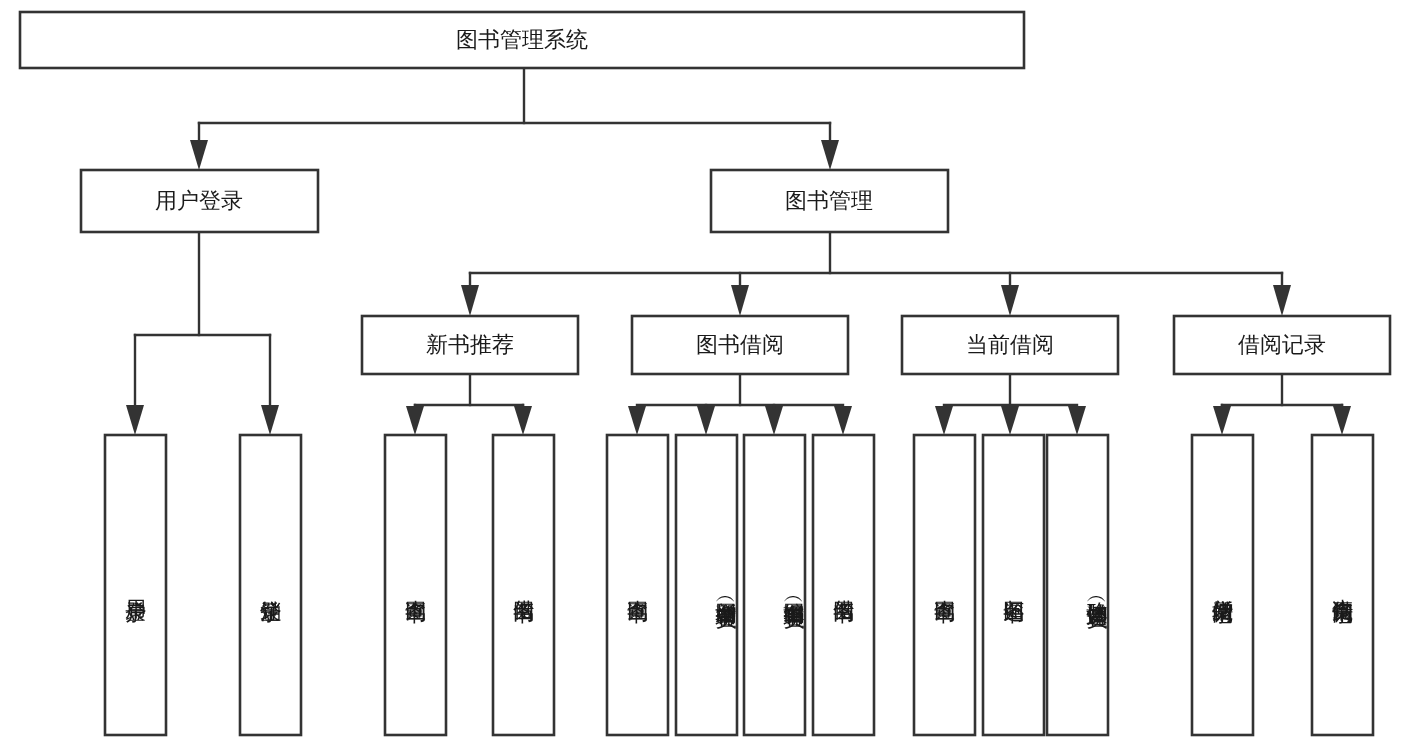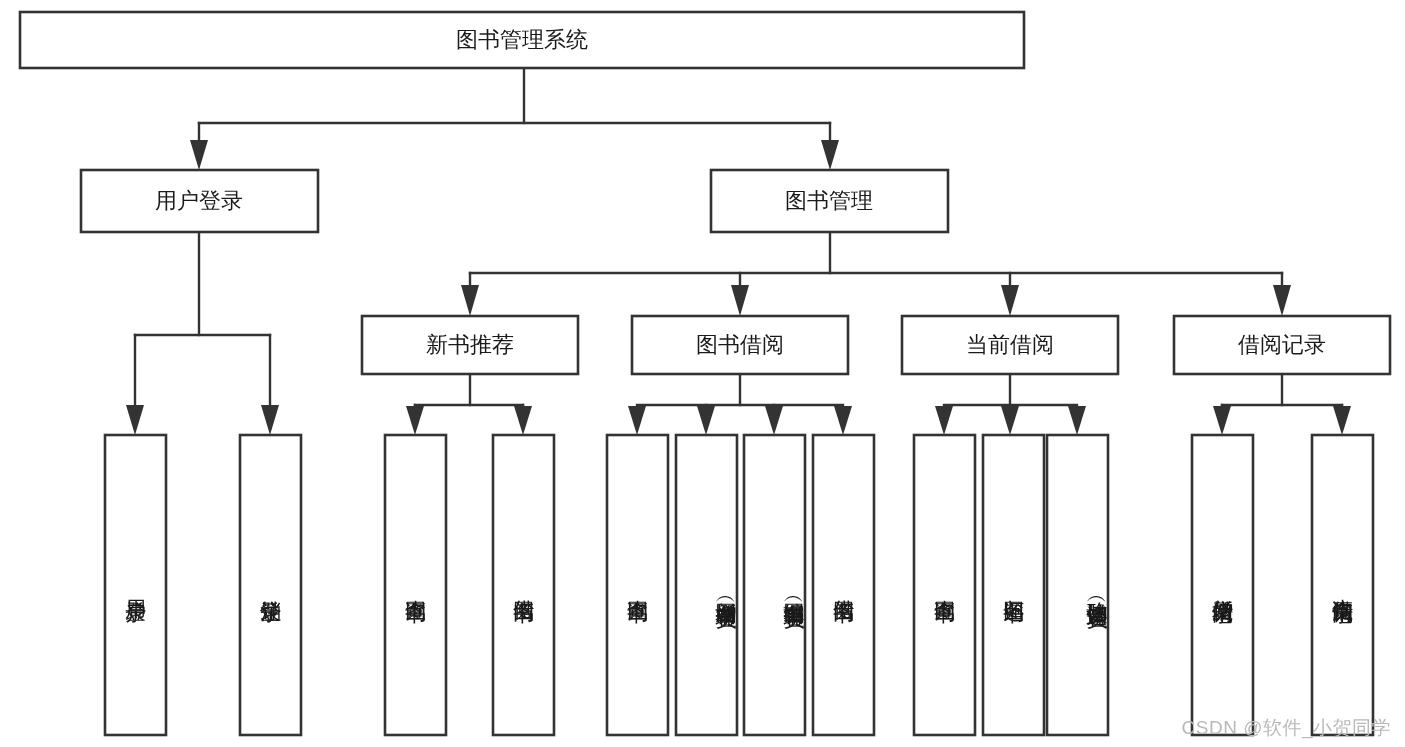--- a/index.html
+++ b/index.html
@@ -204,15 +204,14 @@
   <div class="vlabel" style="left:744px; top:443px; width:61px; height:292px;">编辑图书（管理员）</div>
   <div class="vlabel centered" style="left:813px; top:435px; width:61px; height:300px;">借阅图书</div>
 
   <div class="vlabel centered" style="left:914px; top:435px; width:61px; height:300px;">查询图书</div>
   <div class="vlabel centered" style="left:983px; top:435px; width:61px; height:300px;">归还图书</div>
   <div class="vlabel" style="left:1047px; top:443px; width:61px; height:292px;">确认归还（管理员）</div>
 
   <div class="vlabel centered" style="left:1192px; top:435px; width:61px; height:300px;">新增借阅记录</div>
   <div class="vlabel centered" style="left:1312px; top:435px; width:61px; height:300px;">查询借阅记录</div>
 
-  <div class="watermark">CSDN @软件_小贺同学</div>
 
 </div>
 
 </body></html>

